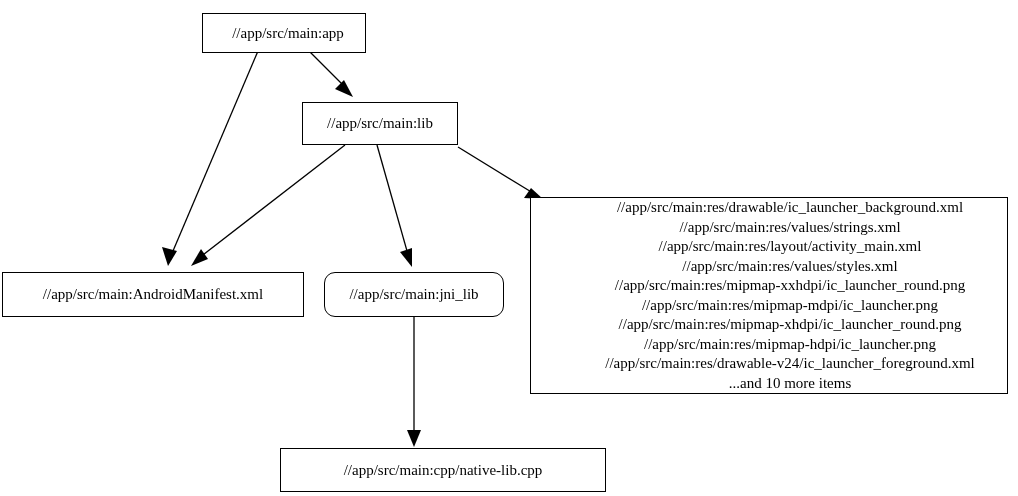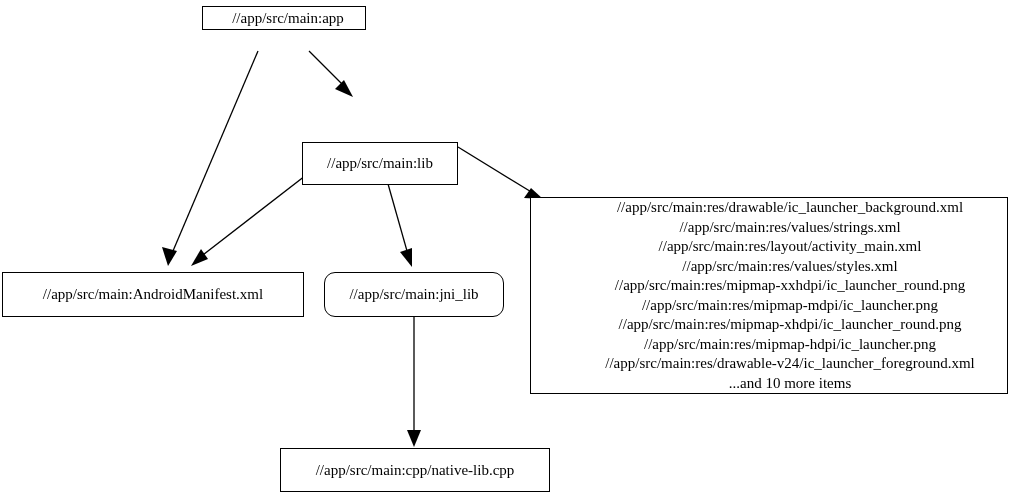--- a/index.html
+++ b/index.html
@@ -76,25 +76,25 @@
         <path d="M 458,147 L 533,193" fill="none"></path>
         <path d="M 543,199 L 524,198 L 531,188 Z" stroke="none"></path>
       </g>
       <g>
         <path d="M 414,317 L 414,436" fill="none"></path>
         <path d="M 414,447 L 407,430 L 421,430 Z" stroke="none"></path>
       </g>
     </g>
   </svg>
 
-  <div class="node" style="left:202px; top:6px; width:164px; height:24px;padding-left:8px;">
+  <div class="node" style="left:202px; top:13px; width:164px; height:40px;padding-left:8px;">
     <span class="node-label">//app/src/main:app</span>
   </div>
 
-  <div class="node" style="left:302px; top:102px; width:156px; height:43px;margin-top:40px;">
+  <div class="node" style="left:302px; top:102px; width:156px; height:43px;">
     <span class="node-label">//app/src/main:lib</span>
   </div>
 
   <div class="node" style="left:2px; top:272px; width:302px; height:45px;">
     <span class="node-label">//app/src/main:AndroidManifest.xml</span>
   </div>
 
   <div class="node" style="left:324px; top:272px; width:180px; height:45px;border-radius:11px;">
     <span class="node-label">//app/src/main:jni_lib</span>
   </div>
@@ -105,17 +105,17 @@
 //app/src/main:res/layout/activity_main.xml
 //app/src/main:res/values/styles.xml
 //app/src/main:res/mipmap-xxhdpi/ic_launcher_round.png
 //app/src/main:res/mipmap-mdpi/ic_launcher.png
 //app/src/main:res/mipmap-xhdpi/ic_launcher_round.png
 //app/src/main:res/mipmap-hdpi/ic_launcher.png
 //app/src/main:res/drawable-v24/ic_launcher_foreground.xml
 ...and 10 more items</span>
   </div>
 
-  <div class="node" style="left:280px; top:448px; width:270px; height:44px;">
+  <div class="node" style="left:280px; top:448px; width:326px; height:44px;">
     <span class="node-label">//app/src/main:cpp/native-lib.cpp</span>
   </div>
 
 </div>
 
 </body></html>

